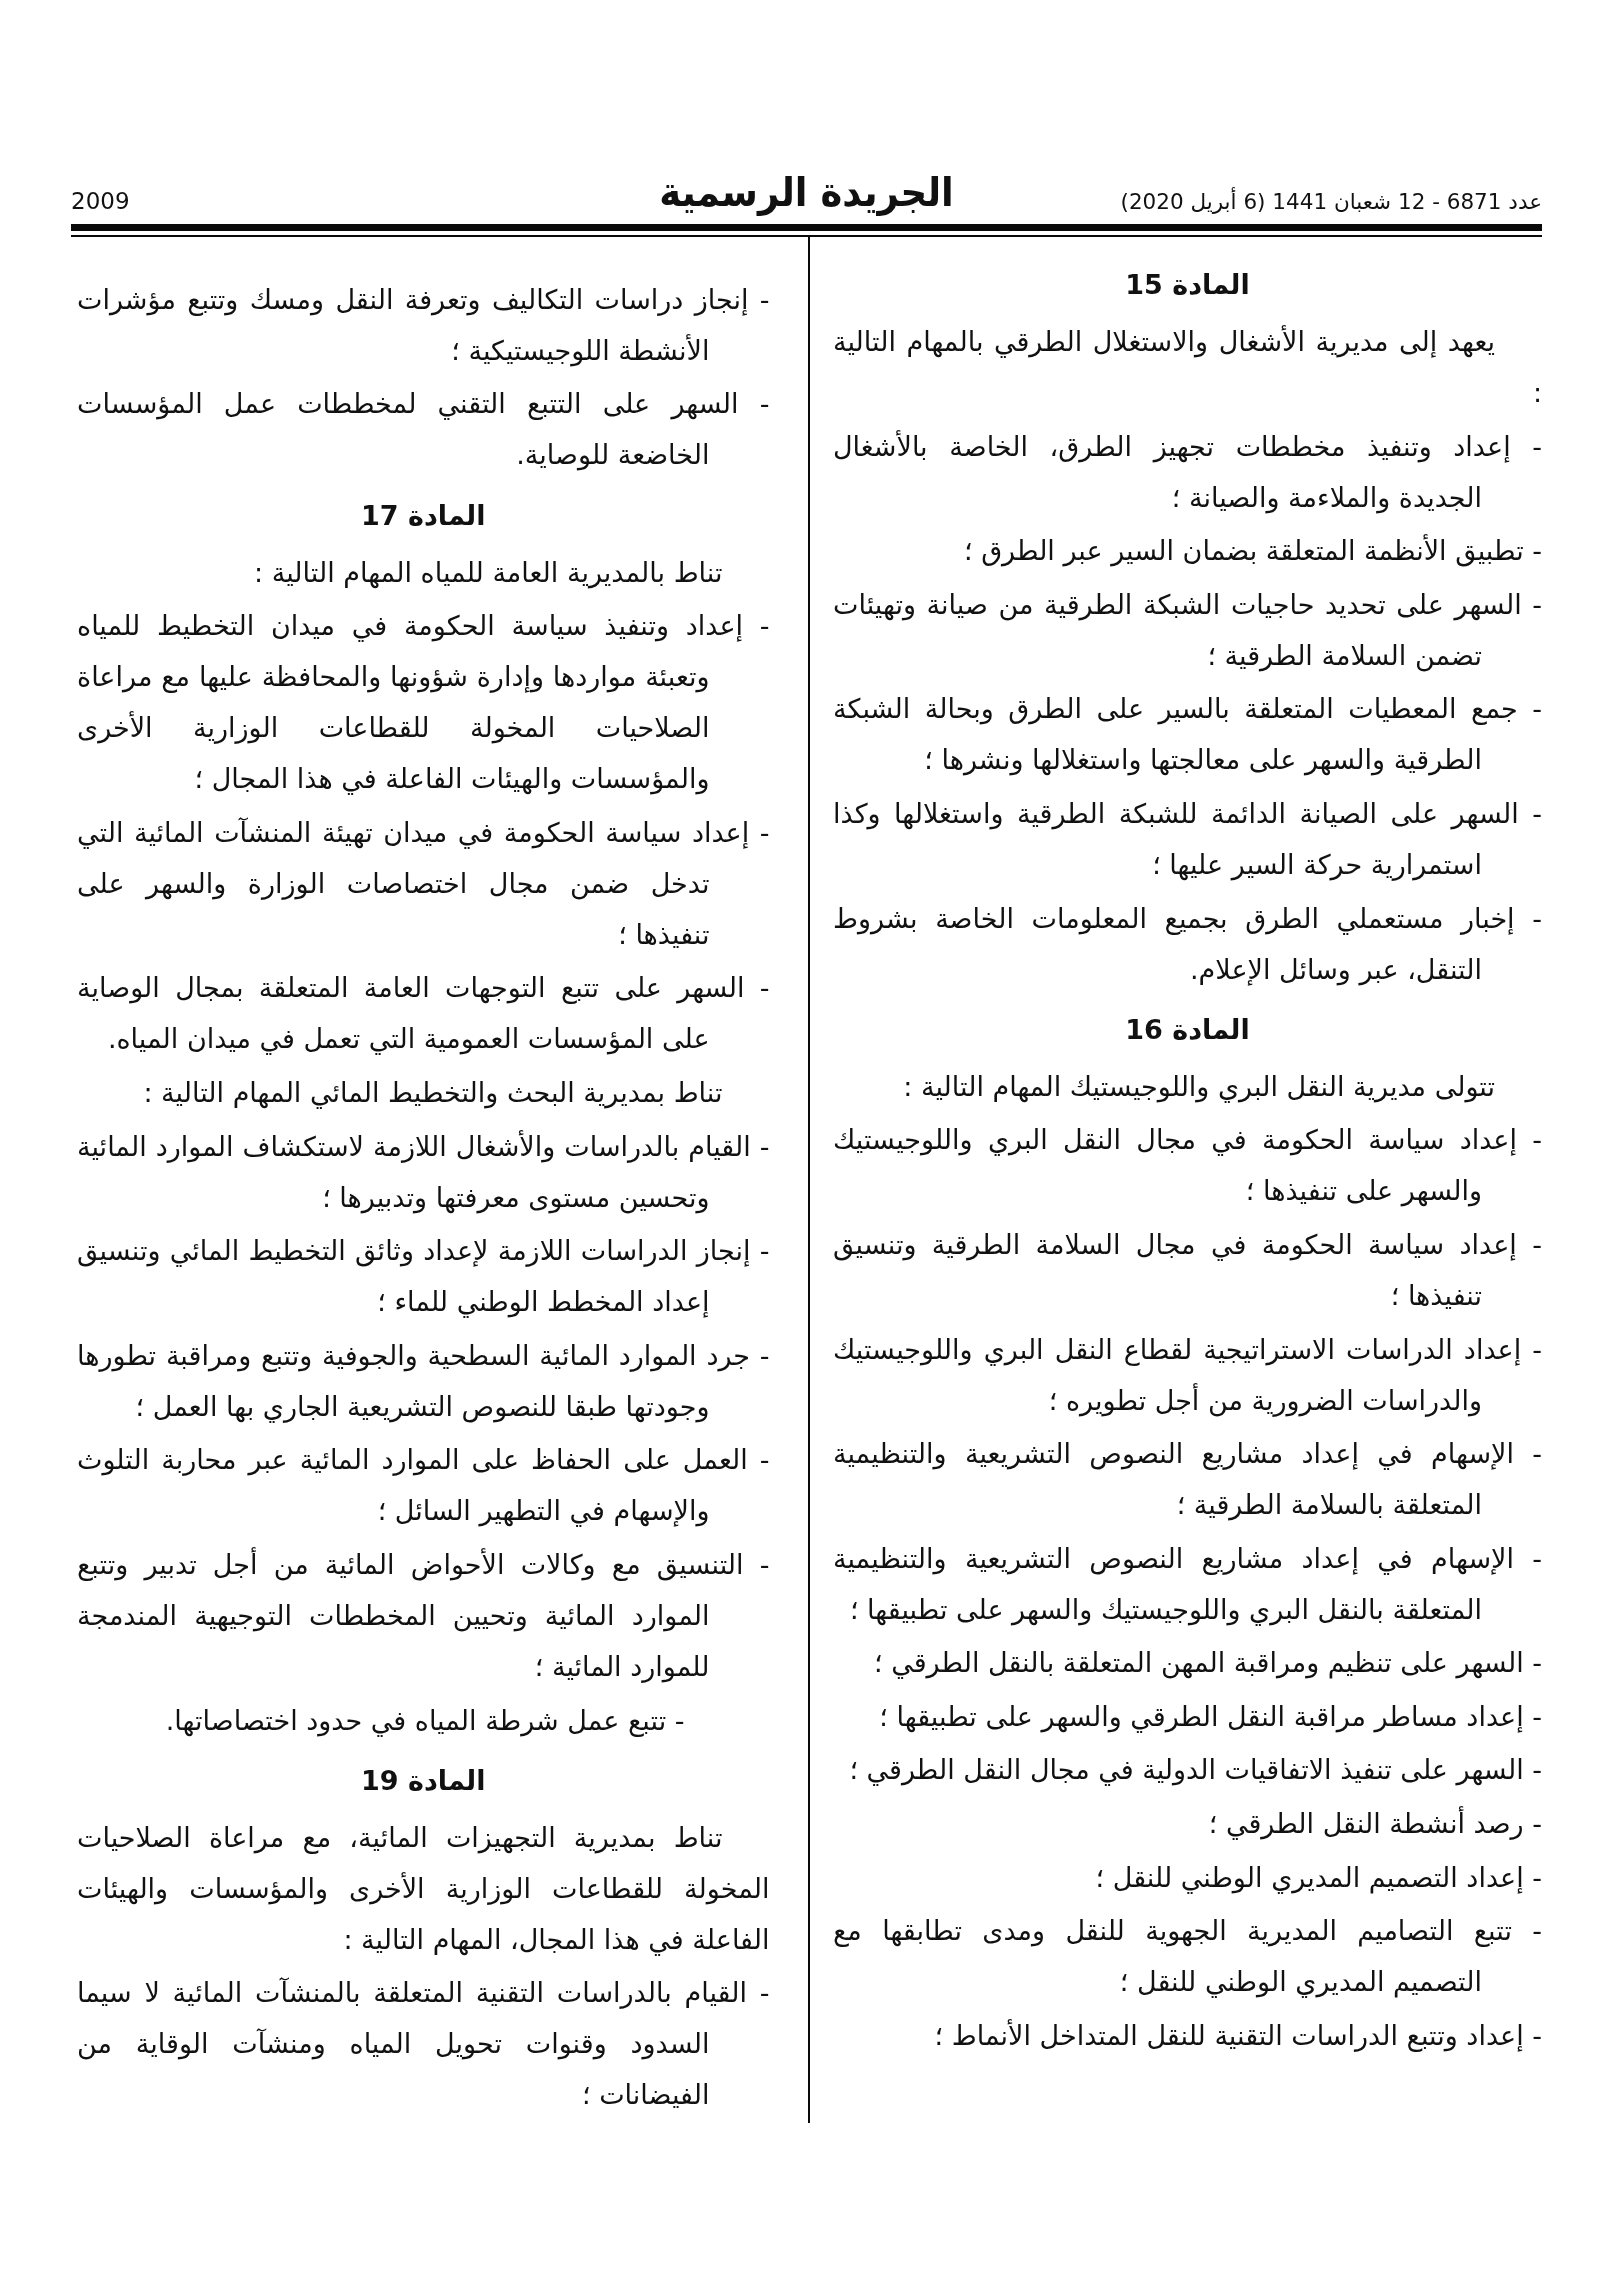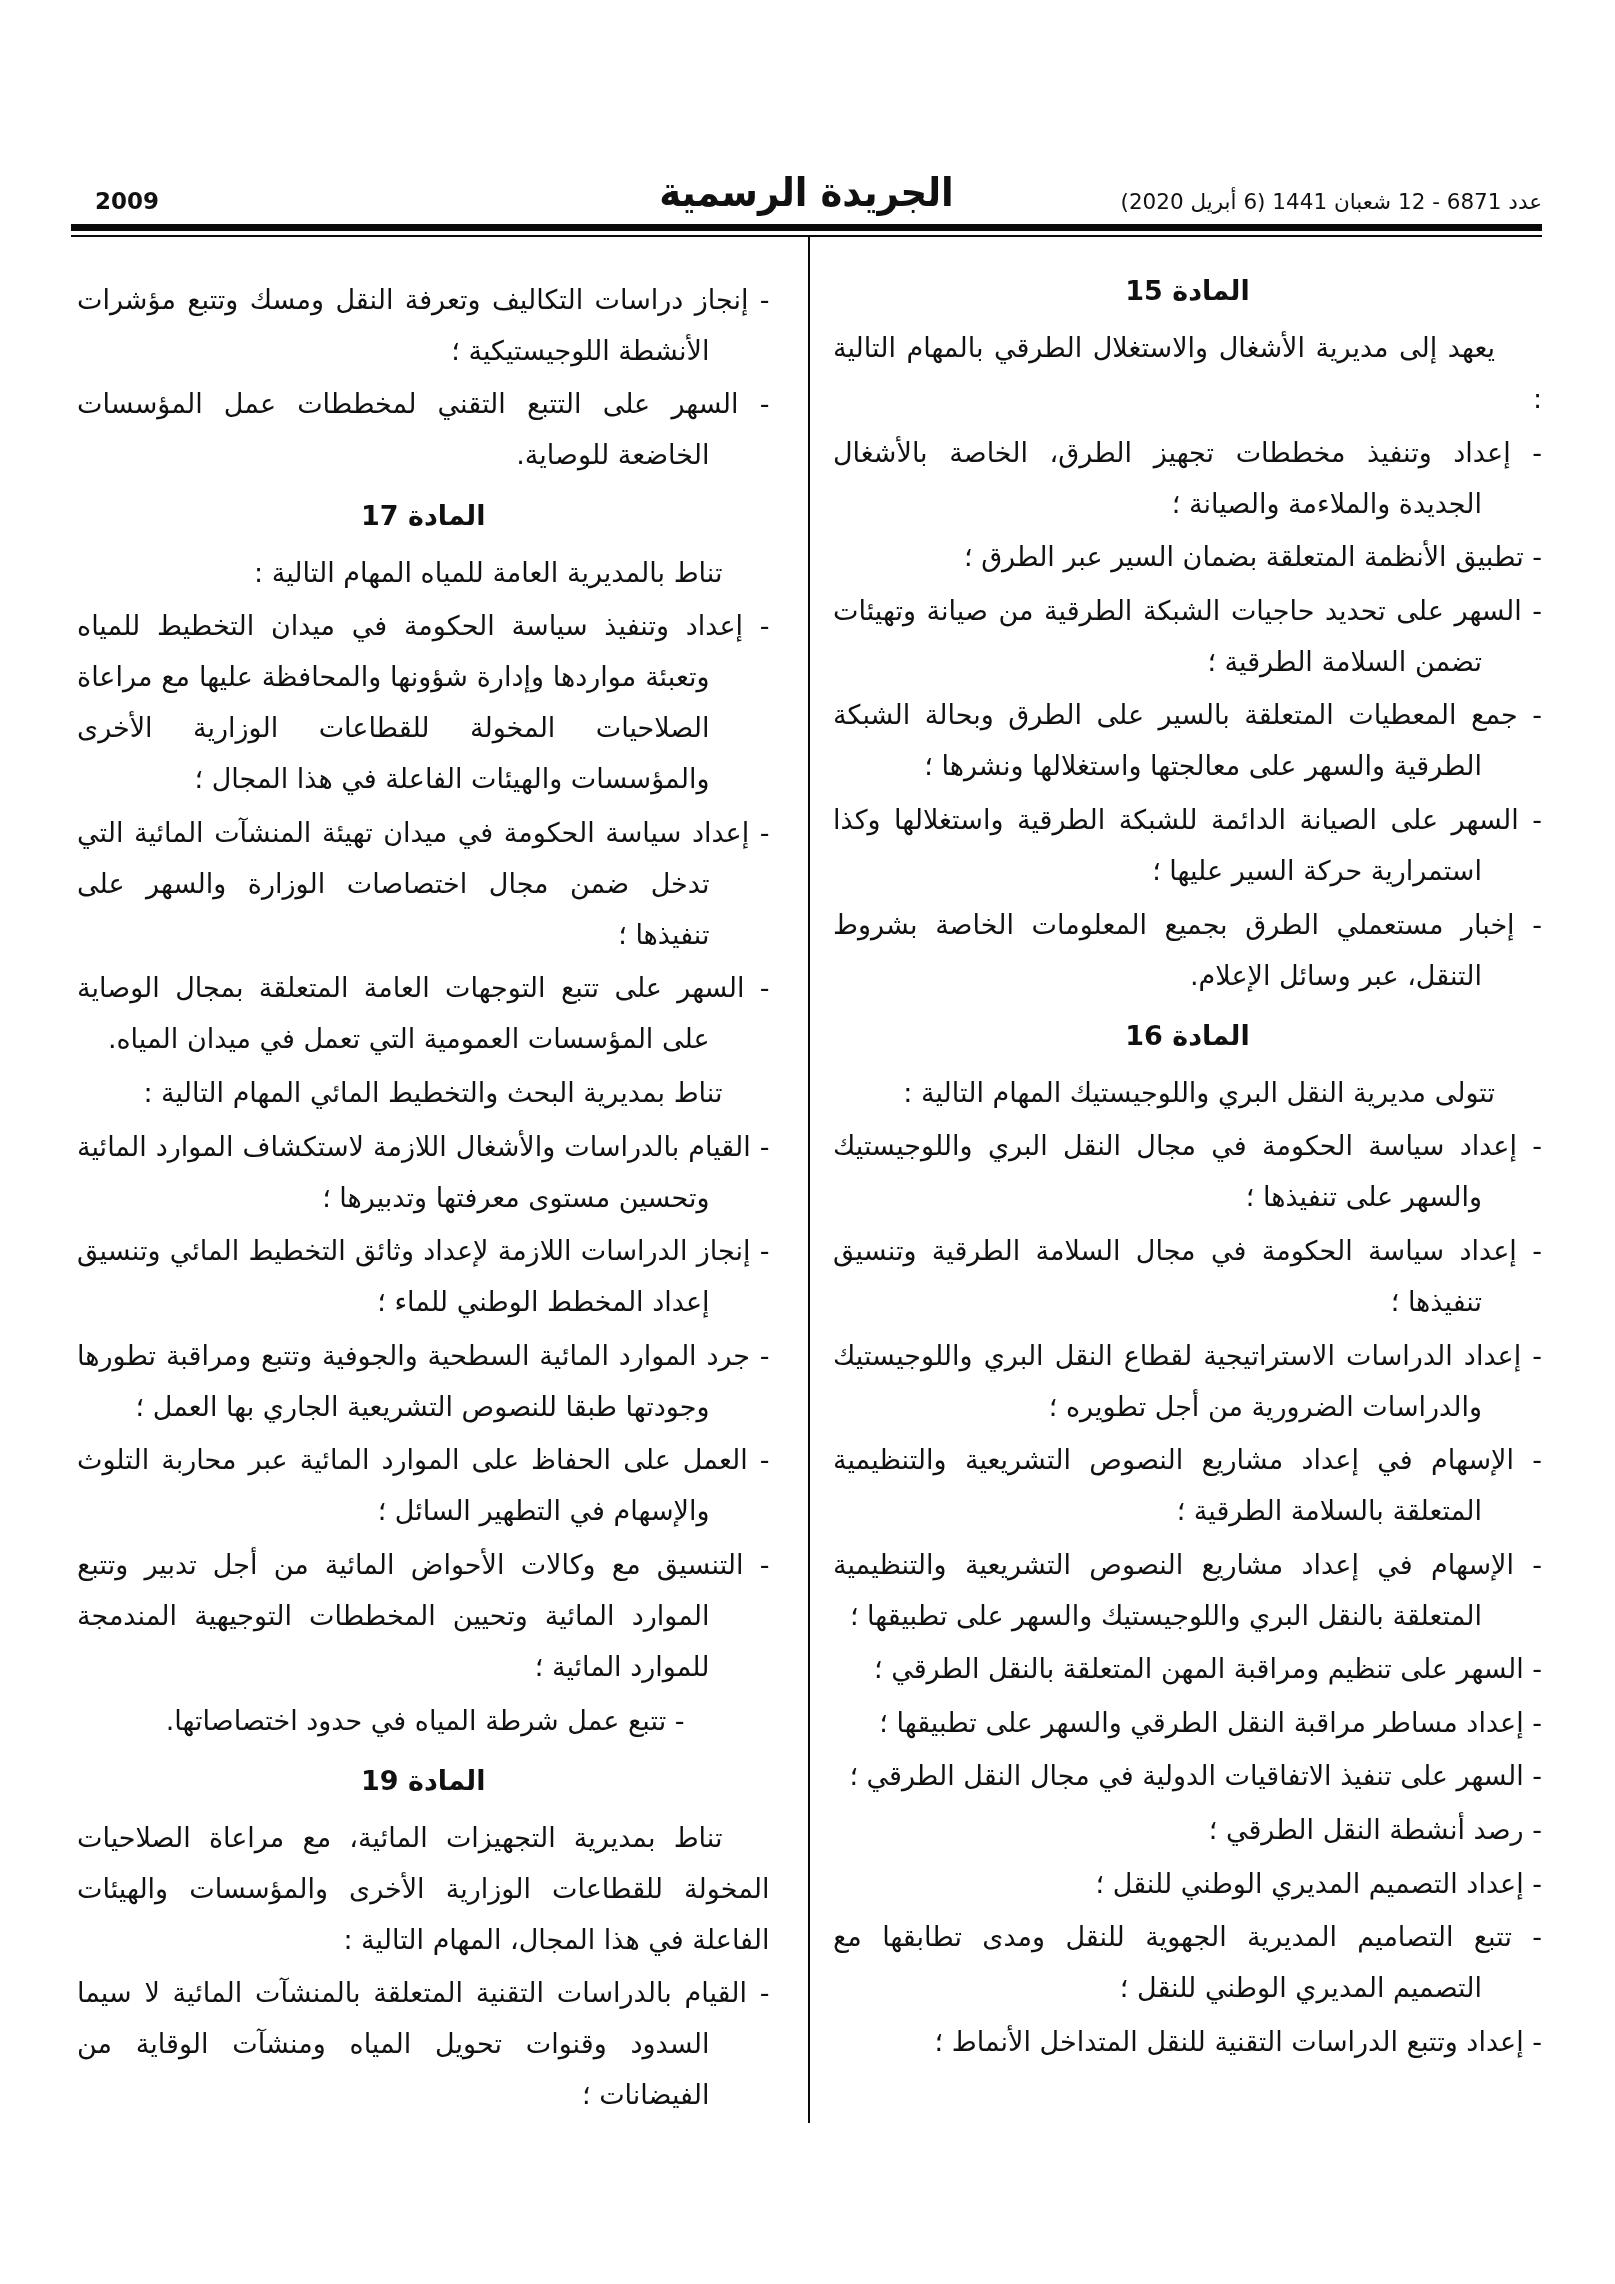--- a/index.html
+++ b/index.html
@@ -31,32 +31,31 @@
   .gazette-title {
     font-size: 37px;
     font-weight: bold;
     text-align: center;
     white-space: nowrap;
     transform: scaleY(1.08);
   }
   .page-number {
     justify-self: end;             
     font-size: 23px;
-    font-weight: bold;
+    font-weight: normal;
     direction: ltr;
-    margin-left: 24px;
   }
   
   .rules { margin-top: 10.4px; }
   .rule-thick { height: 6.5px; background: #0a0a0a; }
   .rule-thin  { height: 2px;  background: #0a0a0a; margin-top: 3.9px; }
   
   .content { display: flex; align-items: stretch; }
   .col { box-sizing: border-box; }
-  .col-right { width: 709px; padding-top: 19px; }
+  .col-right { width: 709px; padding-top: 13px; }
   .col-left  { flex: 1; padding-top: 37px; margin-left: 6px; }
   .divider {
     width: 2px;
     background: #0a0a0a;
     margin: 0 23.5px 0 38px;
   }
   
   .content p, .content h3 { margin: 0; }
   .heading {
     font-size: 27px;

